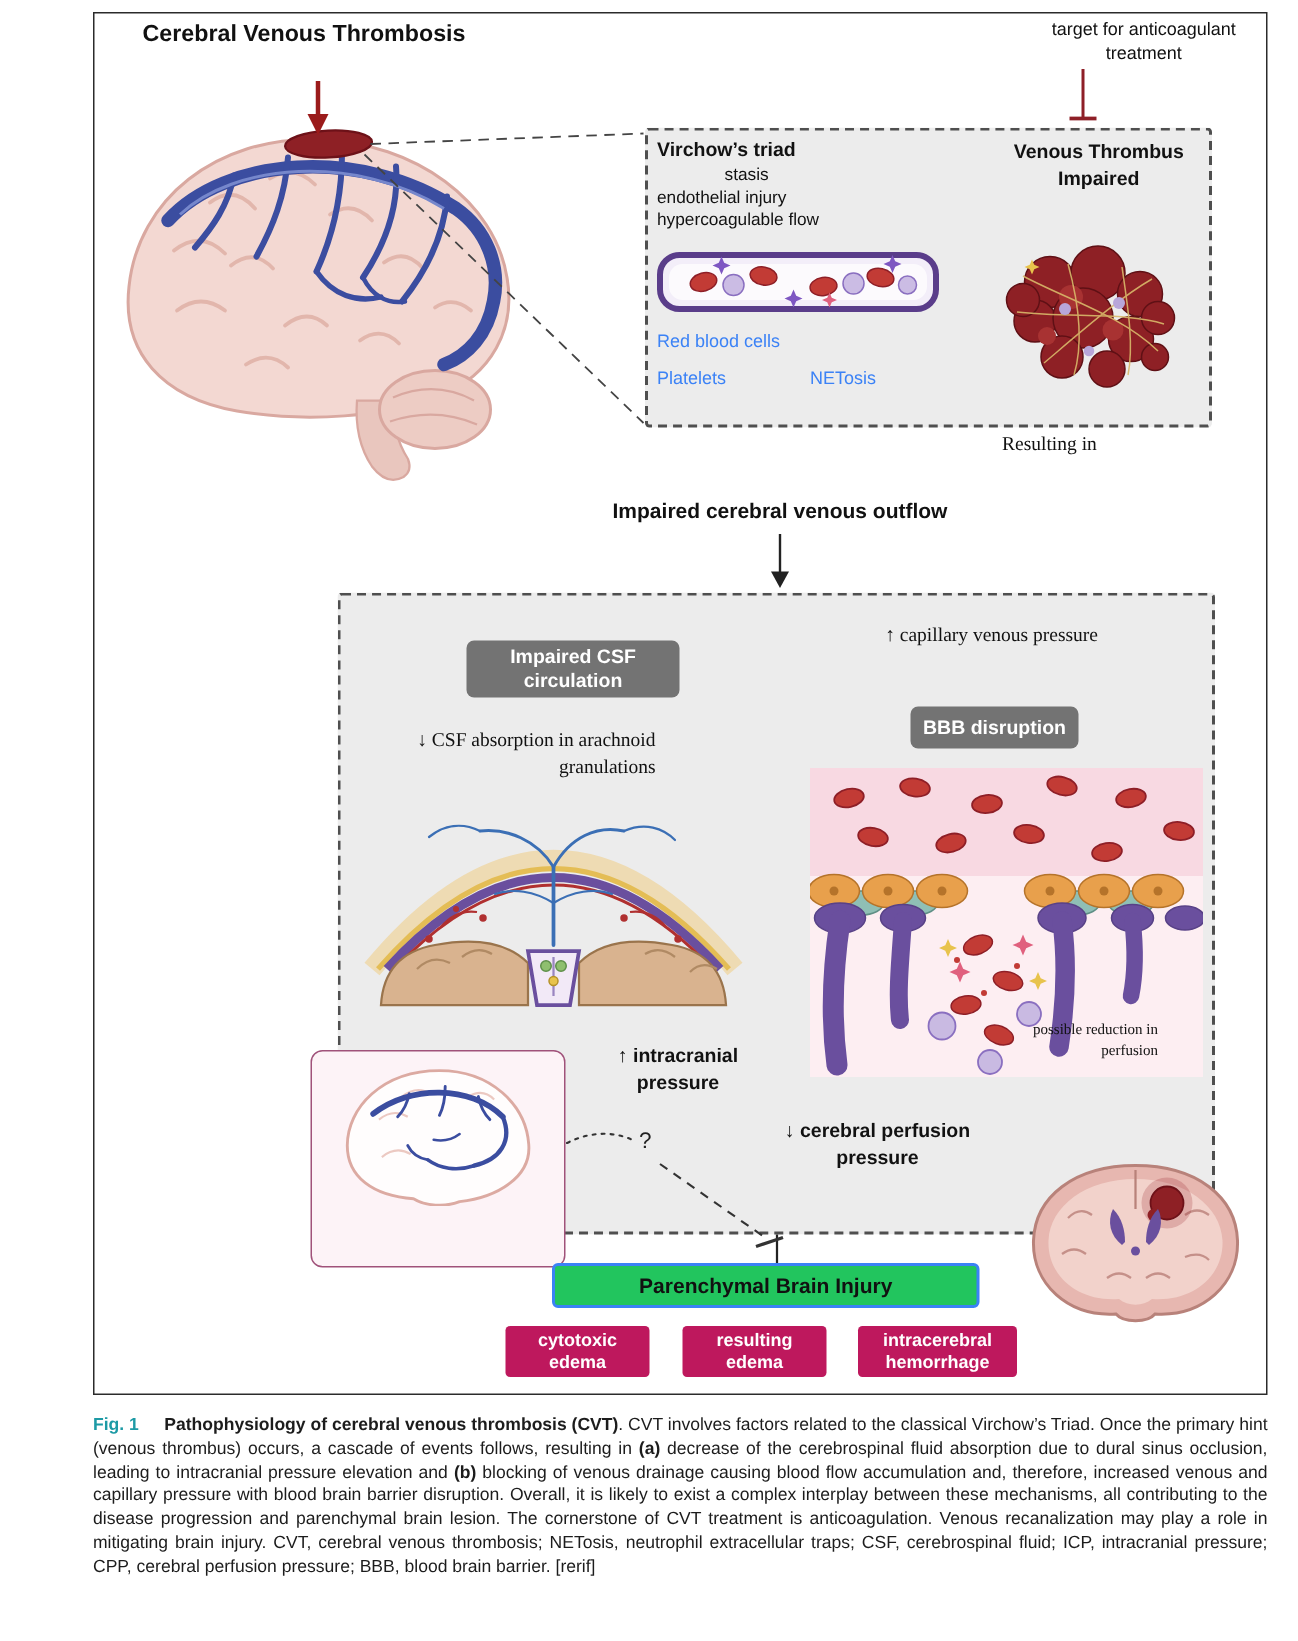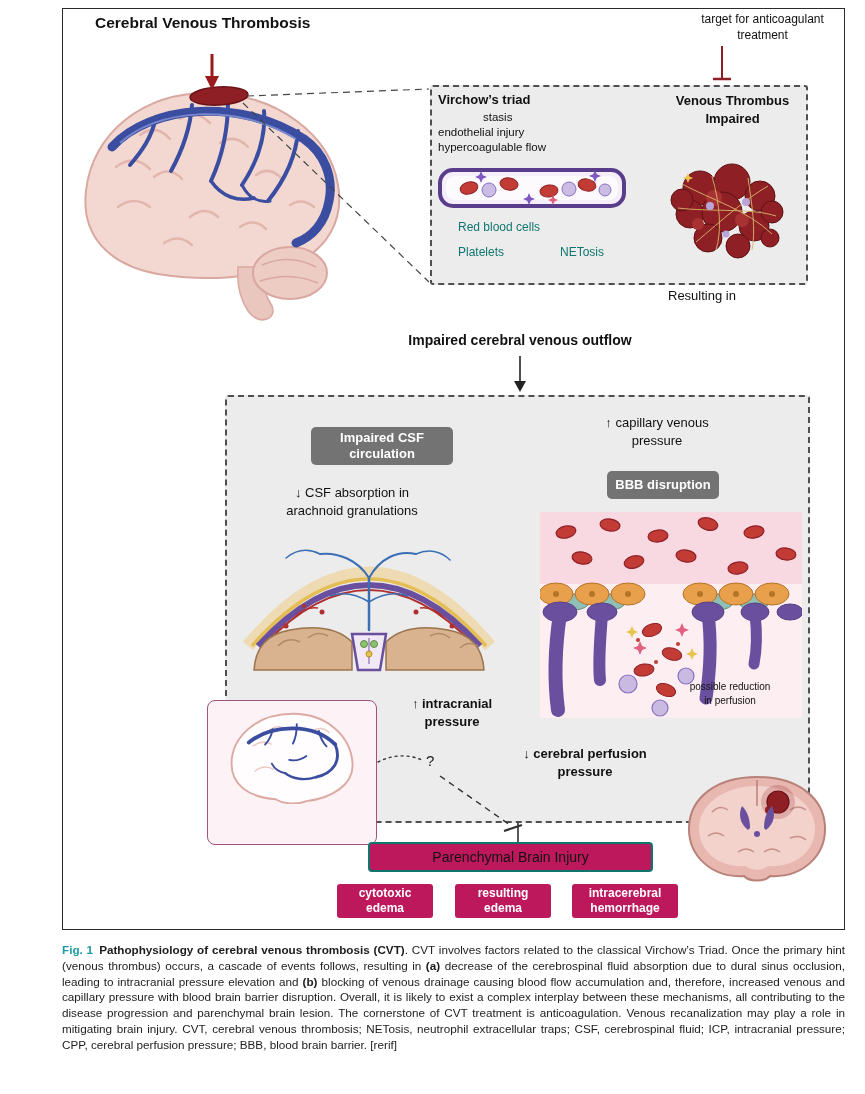--- a/index.html
+++ b/index.html
@@ -7,33 +7,33 @@
         font-family:"Liberation Sans",sans-serif;overflow:hidden;}
   .abs{position:absolute;}
   .figure-box{left:62px;top:8px;width:781px;height:920px;border:1px solid #2b2b2b;background:#fff;}
   .fig-title{left:95px;top:14px;font-size:15.5px;font-weight:bold;color:#111;}
   .note{font-size:12px;color:#111;text-align:center;line-height:1.3;}
   .dashed-panel{background:#ececec;border:2px dashed #4f4f4f;border-radius:3px;box-sizing:border-box;}
   .purple-pill{background:#737373;color:#fff;font-weight:bold;font-size:13px;text-align:center;
                border-radius:5px;display:flex;align-items:center;justify-content:center;
                line-height:1.25;padding:3px 6px;box-sizing:border-box;}
   .bold-label{font-weight:bold;color:#111;text-align:center;font-size:13px;line-height:1.35;}
-  .plain-label{color:#111;text-align:center;font-size:13px;line-height:1.35;}
+  .plain-label{color:#111;text-align:right;font-size:13px;line-height:1.35;font-family:Liberation Serif, serif;}
   .small-text{font-size:11.5px;color:#111;line-height:15px;}
   .box-heading{font-size:13px;font-weight:bold;color:#111;}
-  .cell-label{font-size:12px;color:#0f766e;margin-left:20px;}
+  .cell-label{font-size:12px;color:#3b82f6;}
   .recan-box{background:#fdf3f7;border:1.5px solid #a0527a;border-radius:8px;box-sizing:border-box;}
-  .injury-box{background:#be185d;border:2px solid #0f766e;border-radius:4px;display:flex;align-items:center;
-              justify-content:center;font-size:14px;font-weight:normal;color:#111;box-sizing:border-box;}
+  .injury-box{background:#22c55e;border:2px solid #3b82f6;border-radius:4px;display:flex;align-items:center;
+              justify-content:center;font-size:14px;font-weight:bold;color:#111;box-sizing:border-box;}
   .outcome-box{background:#be185d;border-radius:3px;color:#fff;font-weight:bold;font-size:12px;
                display:flex;align-items:center;justify-content:center;text-align:center;
                line-height:1.25;padding:2px 4px;box-sizing:border-box;}
   .question{font-size:15px;color:#222;}
   .caption{left:62px;top:942px;width:783px;font-size:11.7px;line-height:15.8px;color:#1c1c1c;text-align:justify;}
-  .fig-label{color:#1d9aa5;font-weight:bold;padding-right:6px;}
+  .fig-label{color:#1d9aa5;font-weight:bold;padding-right:17px;}
   .cap-title{font-weight:bold;}
   .cap-marker{font-weight:bold;}
   svg{display:block;}
 </style>
 </head>
 <body>
 
 <div class="page">
 
   <div class="abs figure-box"></div>

